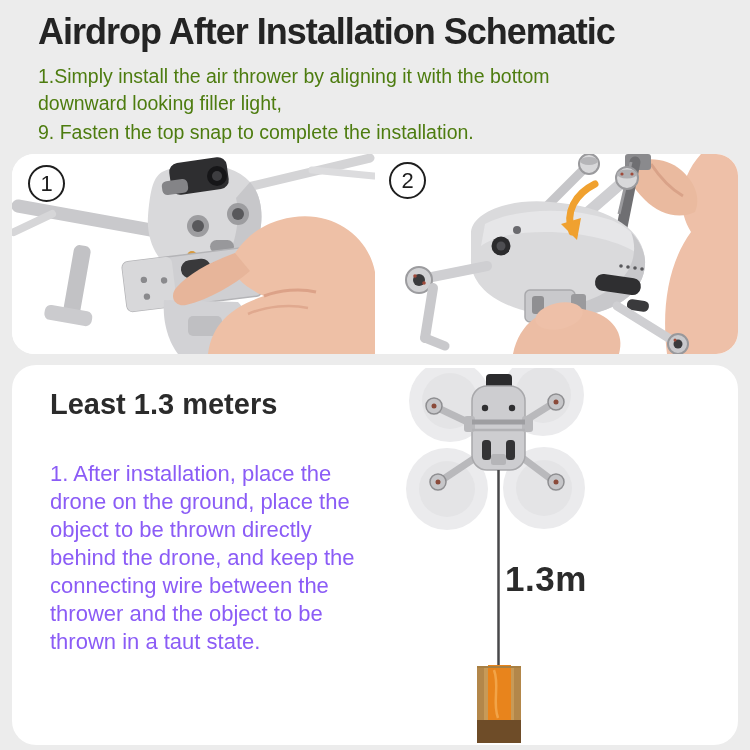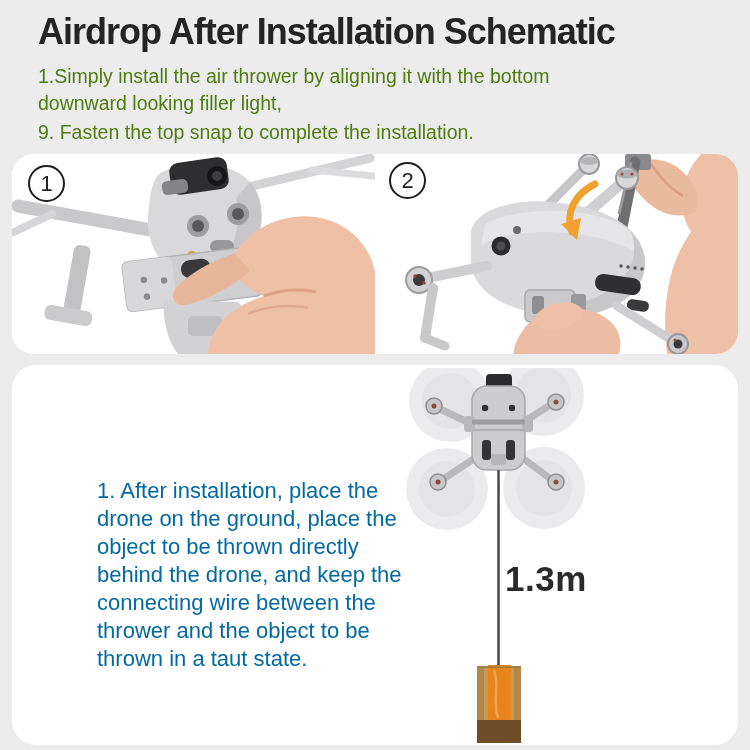--- a/index.html
+++ b/index.html
@@ -46,22 +46,22 @@
 
   .photo{left:0;top:0;}
   .photo-2{left:363px;}
 
   
   .rope-heading{
     left:50px;top:382px;
     font-size:29px;line-height:44px;font-weight:bold;color:#2b2b2b;
   }
   .rope-body{
-    left:50px;top:477px;width:314px;
-    font-size:22px;line-height:28px;color:#0369a1;margin-left:47px;
+    left:50px;top:460px;width:314px;
+    font-size:22px;line-height:28px;color:#8b5cf6;
   }
   .rope-label{
     left:505px;top:559px;
     font-size:35px;font-weight:700;color:#2b2b2b;letter-spacing:0.5px;
   }
 </style>
 </head>
 <body>
 
 <div class="abs page-title">Airdrop After Installation Schematic</div>
@@ -185,20 +185,21 @@
     <ellipse cx="184" cy="162" rx="24" ry="13" fill="#eec0a8" transform="rotate(-12 184 162)"></ellipse>
 
     <path d="M220,30 C200,40 190,58 197,78" stroke="#f0a12f" stroke-width="7" fill="none" stroke-linecap="round"></path>
     <path d="M186,70 L202,86 L206,64 Z" fill="#f0a12f"></path>
   </svg>
 </div>
 
 <div class="abs panel rope-panel"></div>
 
 <div class="abs rope-heading">
+  <div>Least 1.3 meters</div>
 </div>
 
 <div class="abs rope-body">1. After installation, place the drone on the ground, place the object to be thrown directly behind the drone, and keep the connecting wire between the thrower and the object to be thrown in a taut state.</div>
 
 <svg class="abs" style="left:380px;top:368px;" width="250" height="375" viewBox="0 0 250 375">
 
   <circle cx="70" cy="33" r="41" fill="#ebebed"></circle>
   <circle cx="163" cy="27" r="41" fill="#ebebed"></circle>
   <circle cx="67" cy="121" r="41" fill="#ebebed"></circle>
   <circle cx="164" cy="120" r="41" fill="#ebebed"></circle>

